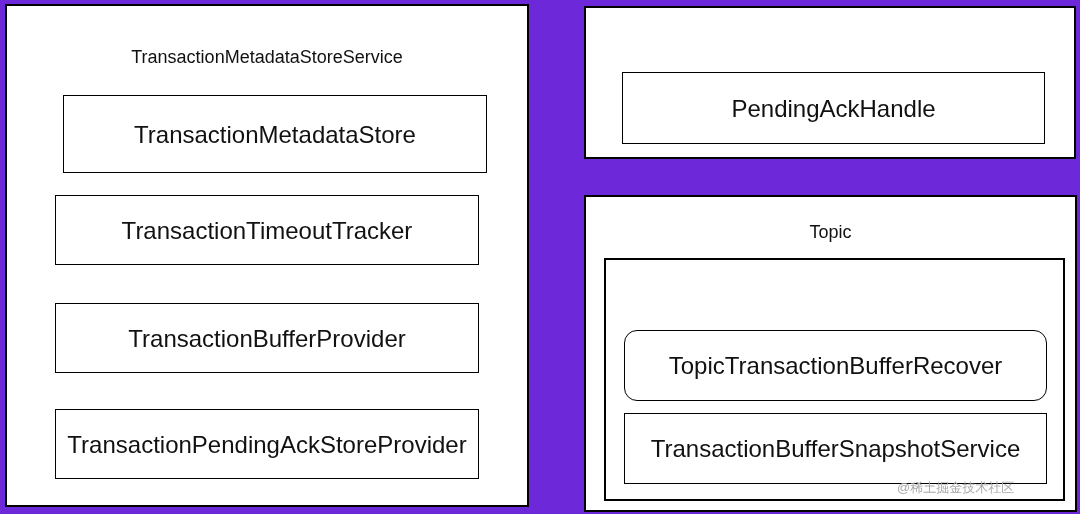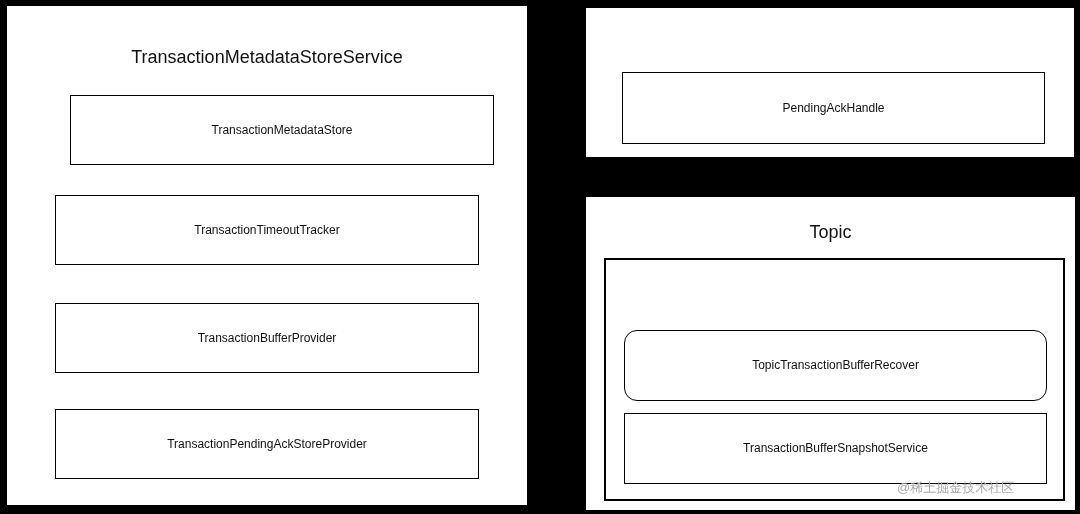--- a/index.html
+++ b/index.html
@@ -9,21 +9,21 @@
     height: 514px;
     background: #ffffff;
     font-family: "Liberation Sans", sans-serif;
     overflow: hidden;
   }
 
   .canvas {
     position: relative;
     width: 1080px;
     height: 514px;
-    background: #000000;
+    background: #6d28d9;
     color: #111111;
   }
 
   
   .group-box {
     position: absolute;
     border: 2px solid #000000;
     background: #ffffff;
   }
 
@@ -42,31 +42,31 @@
   .component-box {
     position: absolute;
     border: 1.7px solid #000000;
     background: #ffffff;
     display: flex;
     align-items: center;
     justify-content: center;
   }
 
   .component-label {
-    font-size: 12px;
+    font-size: 24px;
     line-height: 21px;
     color: #111111;
     text-align: center;
     white-space: nowrap;
   }
 
   
   #left-group        { left: 5px;  top: 4px;   width: 524px; height: 503px; }
   #left-group .group-title { top: 41px; }
-  #left-item-0 { left: 63px; top: 89px;  width: 424px; height: 70px; }
+  #left-item-0 { left: 56px; top: 89px;  width: 424px; height: 78px; }
   #left-item-1 { left: 48px; top: 189px; width: 424px; height: 70px; }
   #left-item-2 { left: 48px; top: 297px; width: 424px; height: 70px; }
   #left-item-3 { left: 48px; top: 403px; width: 424px; height: 70px; }
 
   
   #subscription-group { left: 584px; top: 6px; width: 492px; height: 153px; }
   #subscription-group .group-title { top: 22px; }
   #subscription-item-0 { left: 36px; top: 64px; width: 423px; height: 72px; }
 
   

